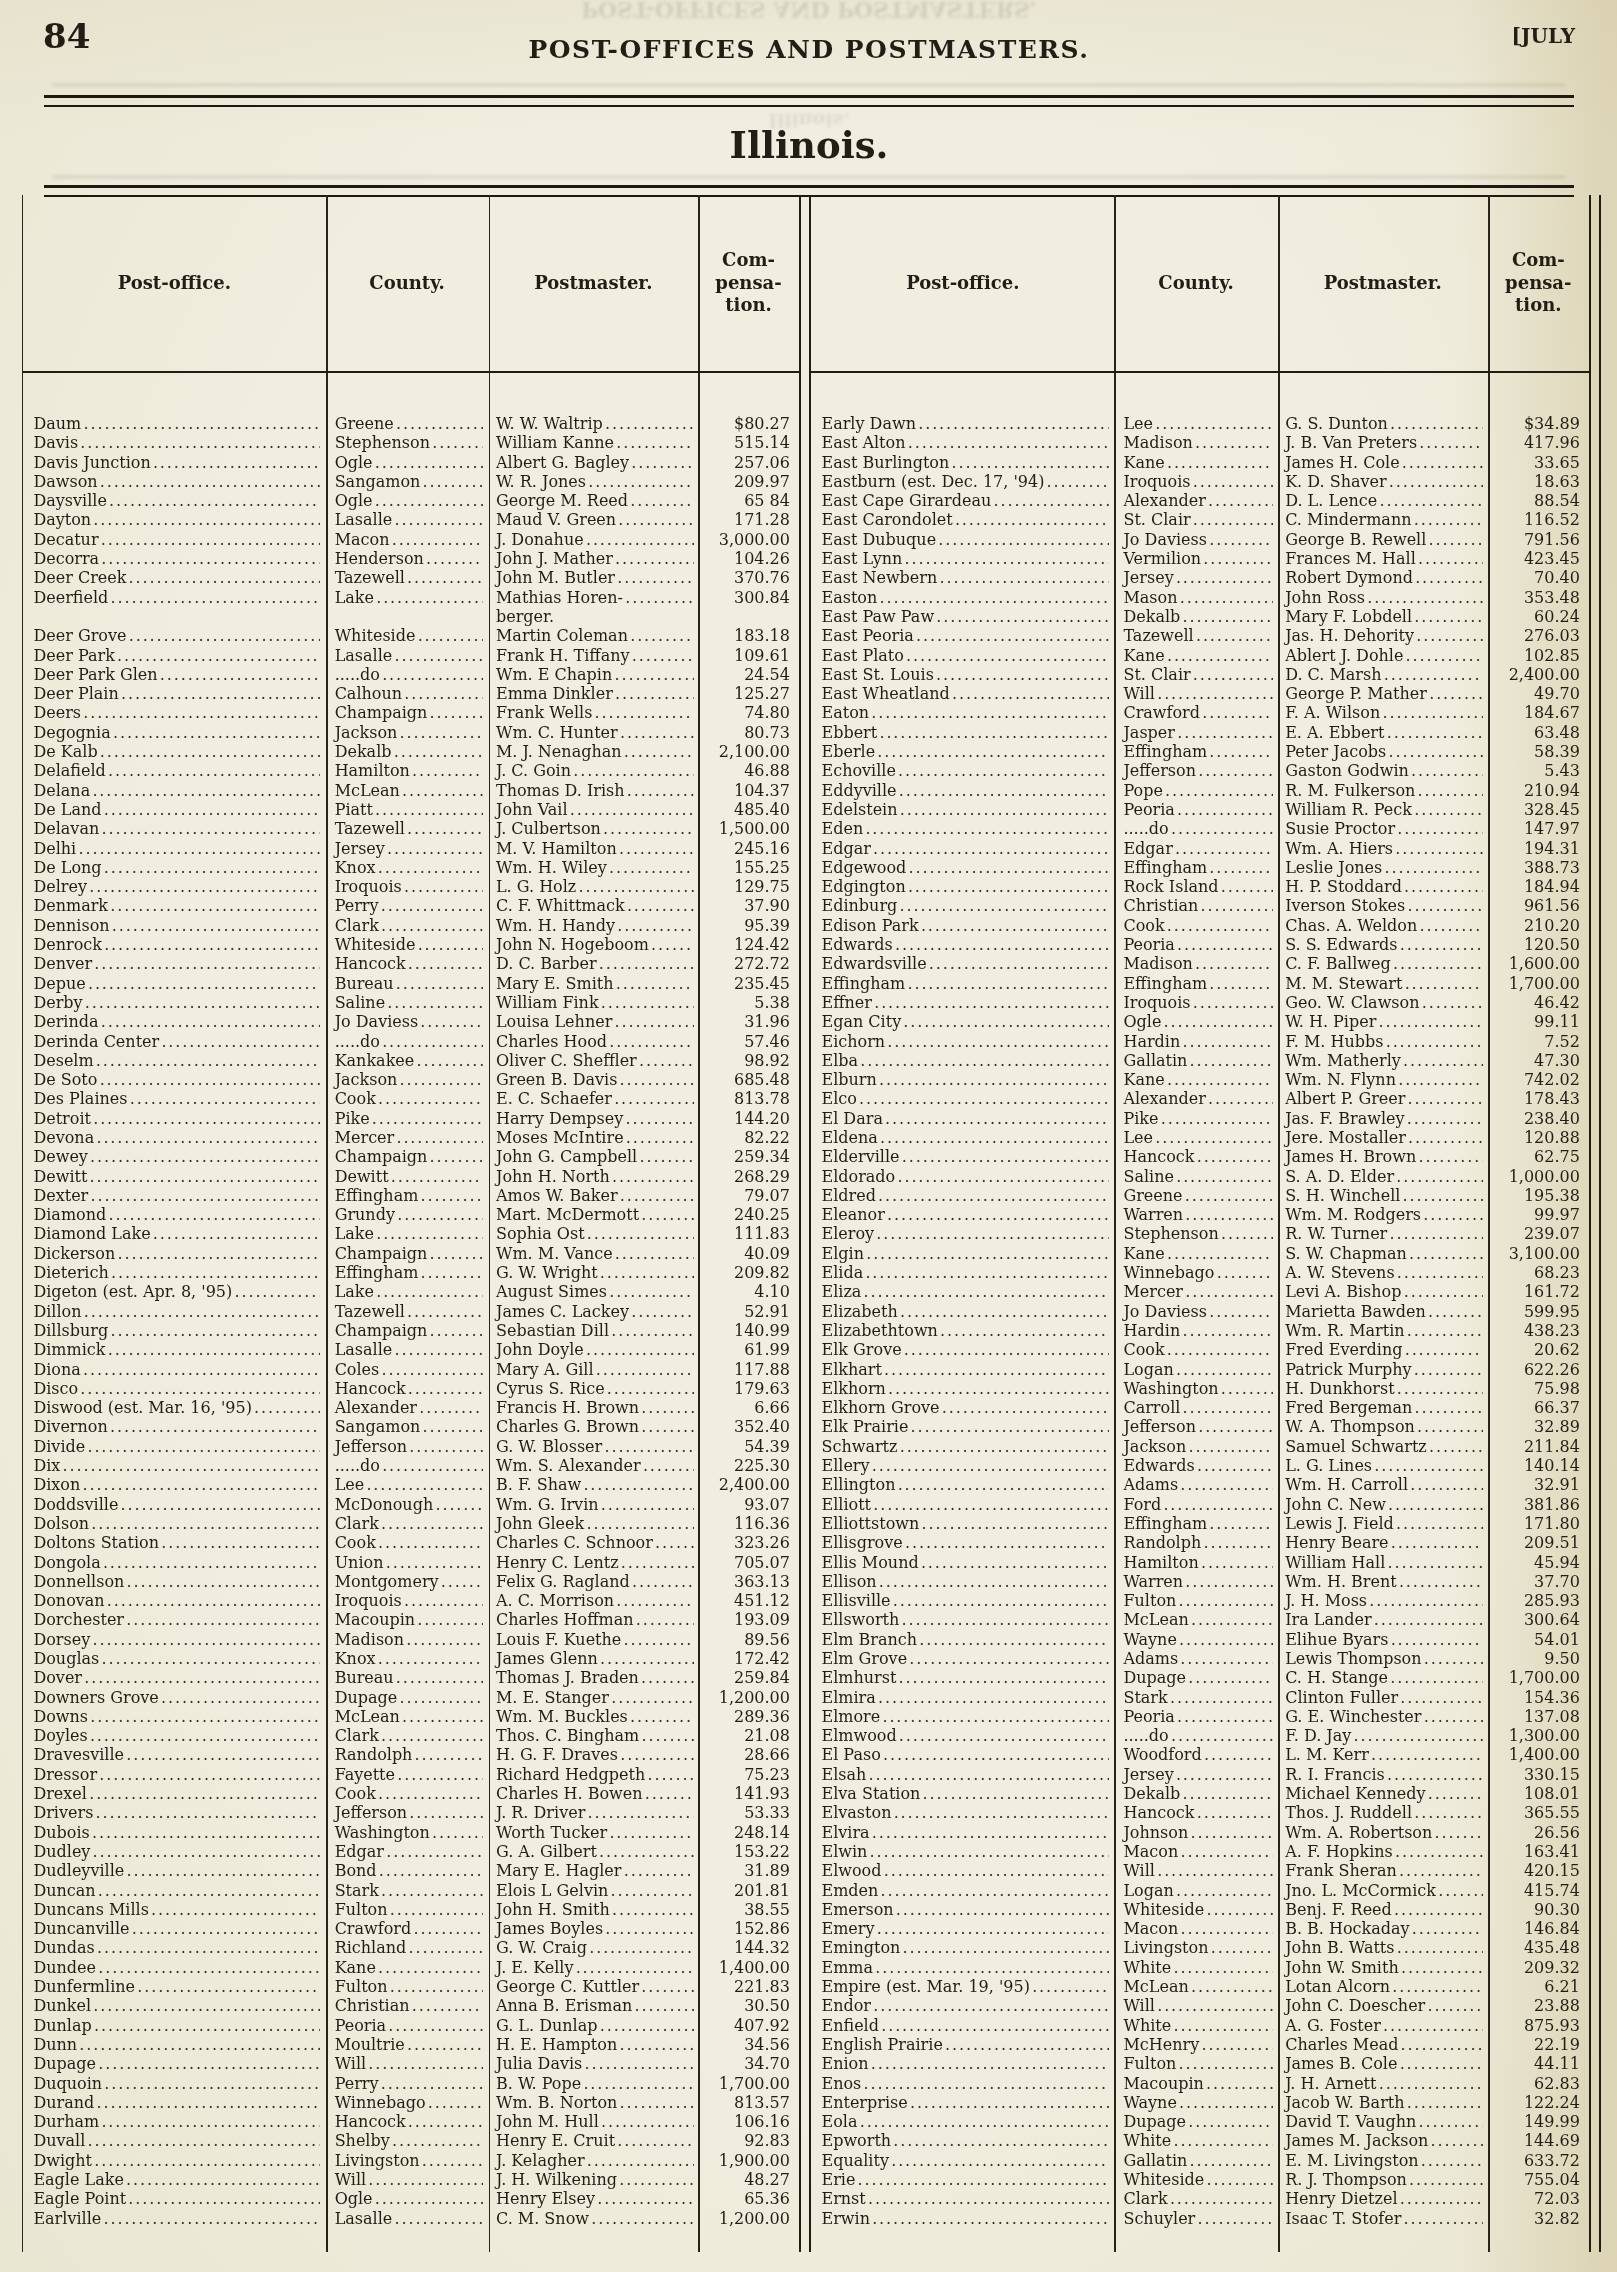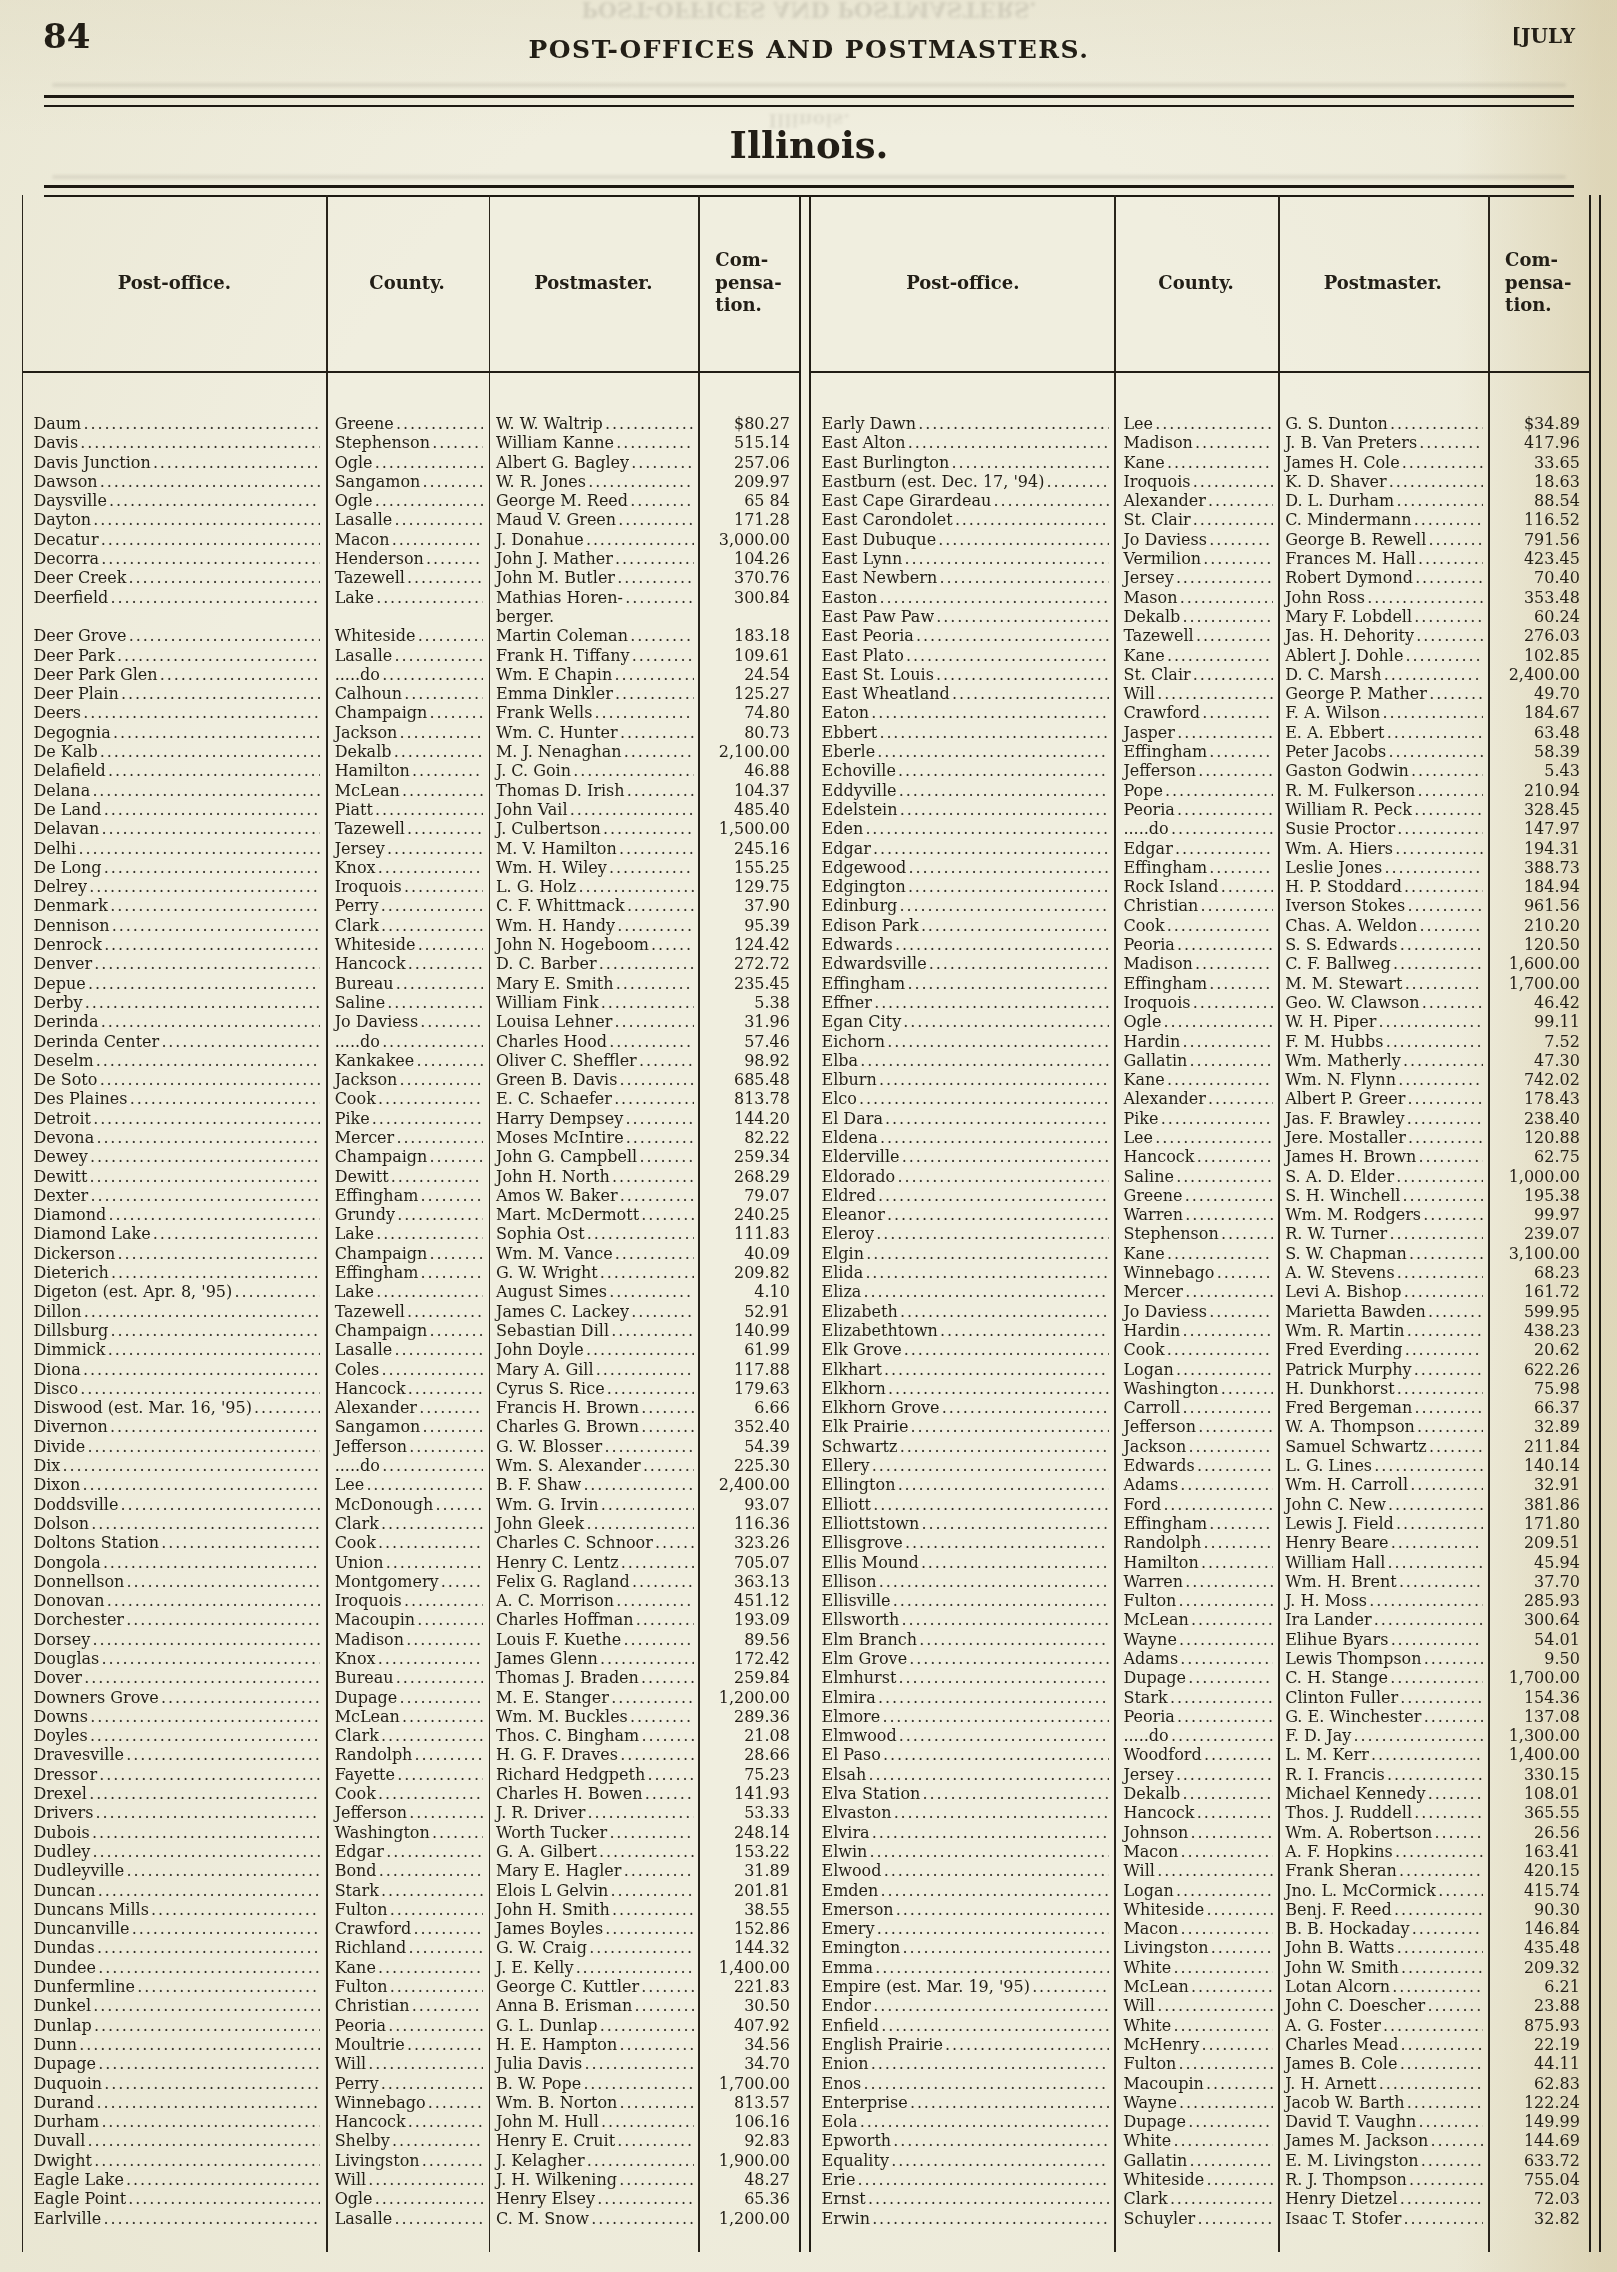--- a/index.html
+++ b/index.html
@@ -39,21 +39,21 @@
   .table-wrap{position:absolute;top:195px;left:22px;right:17px;bottom:21px;
     display:flex;align-items:stretch;border-left:1.5px solid #2a251c;}
   .half{position:relative;overflow:hidden;}
   .half.left{width:776px;flex:none;}
   .half.right{flex:1;}
   .v-divider{flex:none;width:8.1px;border-left:2.2px solid #211d15;border-right:2.2px solid #211d15;}
   .vline{position:absolute;top:0;bottom:0;width:1.9px;background:#29241b;}
   .vl-1{left:39%;} .vl-2{left:60%;} .vl-3{left:87%;}
   .head-row{position:absolute;top:0;left:0;right:0;height:176px;display:flex;
     border-bottom:2.2px solid #211d15;}
-  .head-cell{display:flex;align-items:center;justify-content:center;
+  .head-cell{display:flex;align-items:center;justify-content:center;text-align:center;
     font-size:18px;font-weight:bold;line-height:1.25;}
   .hc-office{width:39%;} .hc-county{width:21%;} .hc-postmaster{width:27%;}
   .hc-comp{width:13%;white-space:pre-line;}
   .tbody{position:absolute;top:178px;left:0;right:0;bottom:0;padding-top:41px;}
   .row{display:flex;height:19.3px;align-items:baseline;font-size:16px;}
   .cell{display:flex;align-items:baseline;box-sizing:border-box;overflow:hidden;}
   .c-office{width:39%;padding-left:10.4px;padding-right:5.2px;}
   .c-county{width:21%;padding-left:9px;padding-right:5.2px;}
   .c-postmaster{width:27%;padding-left:7.4px;padding-right:4.4px;}
   .c-amount{width:13%;display:block;text-align:right;padding-right:9px;white-space:nowrap;}
@@ -1586,21 +1586,21 @@
           <div class="row">
             <div class="cell c-office">
               <span class="txt">East Cape Girardeau</span>
               <span class="lead">................................................................................</span>
             </div>
             <div class="cell c-county">
               <span class="txt">Alexander</span>
               <span class="lead">................................................................................</span>
             </div>
             <div class="cell c-postmaster">
-              <span class="txt">D. L. Durham</span>
+              <span class="txt">D. L. Lence</span>
               <span class="lead">................................................................................</span>
             </div>
             <div class="cell c-amount">88.54</div>
           </div>
           <div class="row">
             <div class="cell c-office">
               <span class="txt">East Carondolet</span>
               <span class="lead">................................................................................</span>
             </div>
             <div class="cell c-county">

